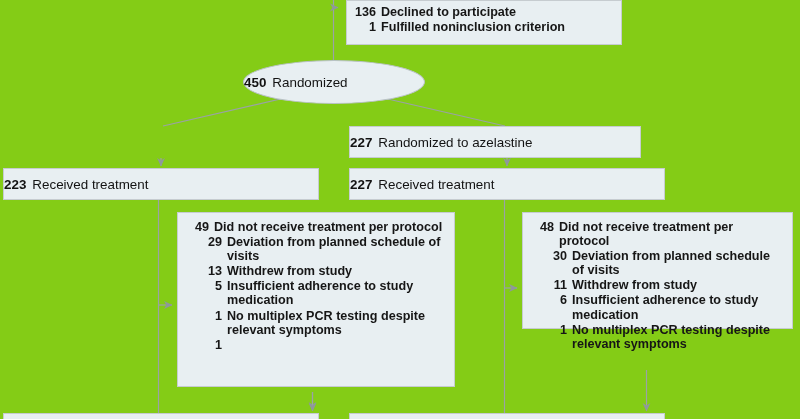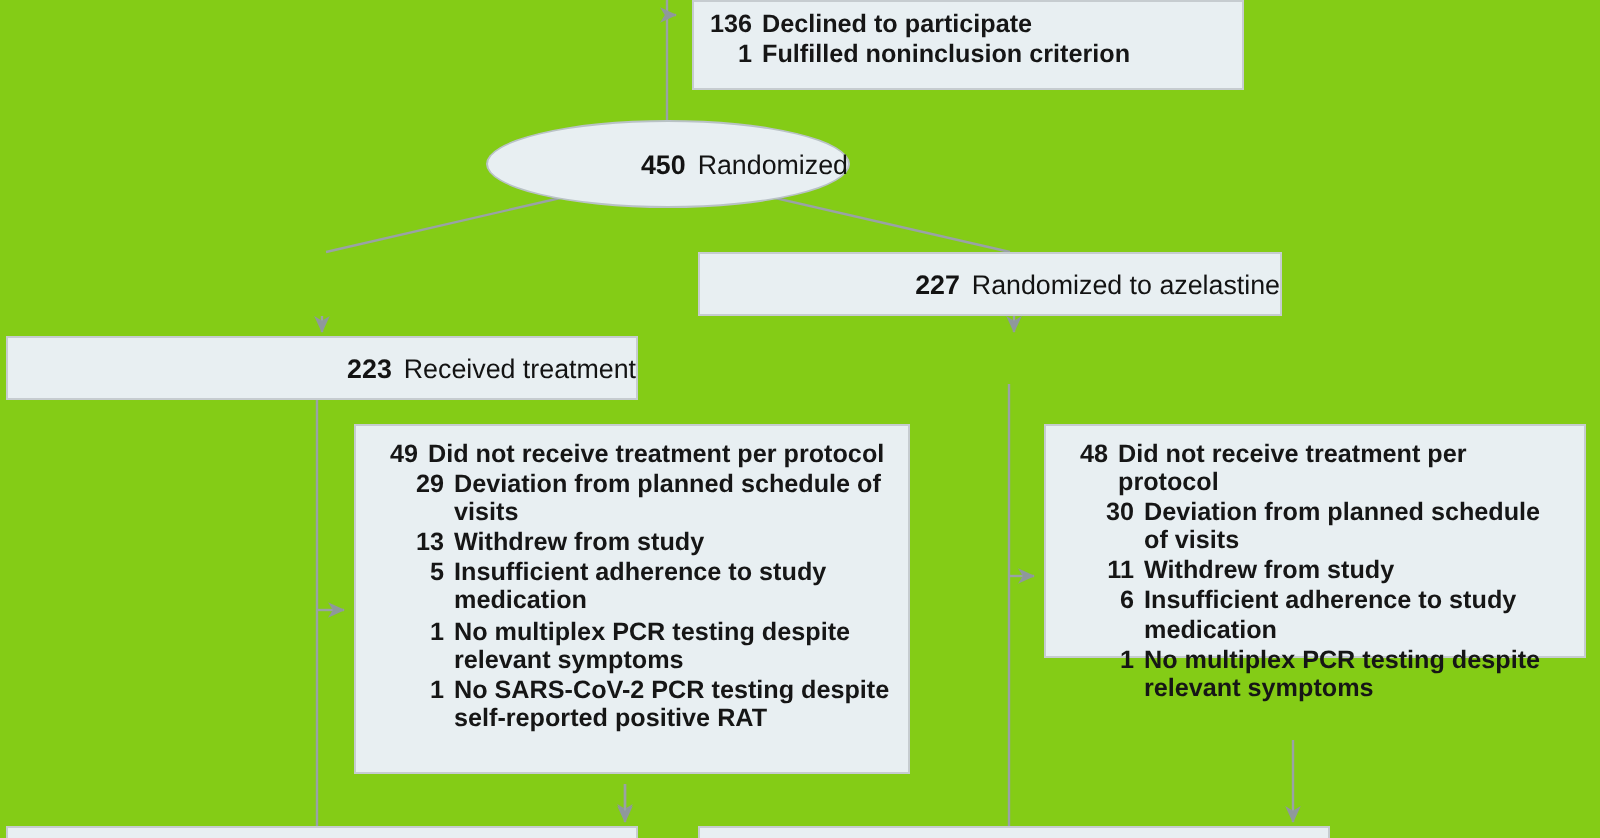--- a/index.html
+++ b/index.html
@@ -28,21 +28,21 @@
   .node {
     position: absolute;
     box-sizing: border-box;
     background: #e8eff2;
     border: 1px solid #c6ccd0;
     box-shadow: 0 0 0 0 transparent;
   }
   .node.centered {
     display: flex;
     align-items: center;
-    justify-content: flex-end;
+    justify-content: flex-start;
   }
   .node.ellipse {
     background: #e8eff2;
     border: 1px solid #b9c2c6;
     border-radius: 50%;
   }
   .num {
     font-weight: bold;
     display: inline-block;
     text-align: right;
@@ -147,20 +147,25 @@
       <span class="num">227</span><span class="txt">Randomized to azelastine</span>
     </div>
   </div>
 
   <div class="node centered" style="left:3px; top:168px; width:316px; height:32px;">
     <div class="bigrow">
       <span class="num">223</span><span class="txt">Received treatment</span>
     </div>
   </div>
 
+  <div class="node centered" style="left:349px; top:168px; width:316px; height:32px;">
+    <div class="bigrow">
+      <span class="num">227</span><span class="txt">Received treatment</span>
+    </div>
+  </div>
 
   <div class="node detail" style="left:177px; top:212px; width:278px; height:175px;">
     <div class="item lvl0">
       <span class="num">49</span>
       <span class="txt">Did not receive treatment per protocol</span>
     </div>
     <div class="item lvl1">
       <span class="num">29</span>
       <span class="txt">Deviation from planned schedule of visits</span>
     </div>
@@ -171,21 +176,20 @@
     <div class="item lvl1">
       <span class="num">5</span>
       <span class="txt">Insufficient adherence to study medication</span>
     </div>
     <div class="item lvl1">
       <span class="num">1</span>
       <span class="txt">No multiplex PCR testing despite relevant symptoms</span>
     </div>
     <div class="item lvl1">
       <span class="num">1</span>
-      <span class="txt">No SARS-CoV-2 PCR testing despite self-reported positive RAT</span>
     </div>
   </div>
 
   <div class="node detail" style="left:522px; top:212px; width:271px; height:117px;">
     <div class="item lvl0">
       <span class="num">48</span>
       <span class="txt">Did not receive treatment per protocol</span>
     </div>
     <div class="item lvl1">
       <span class="num">30</span>

